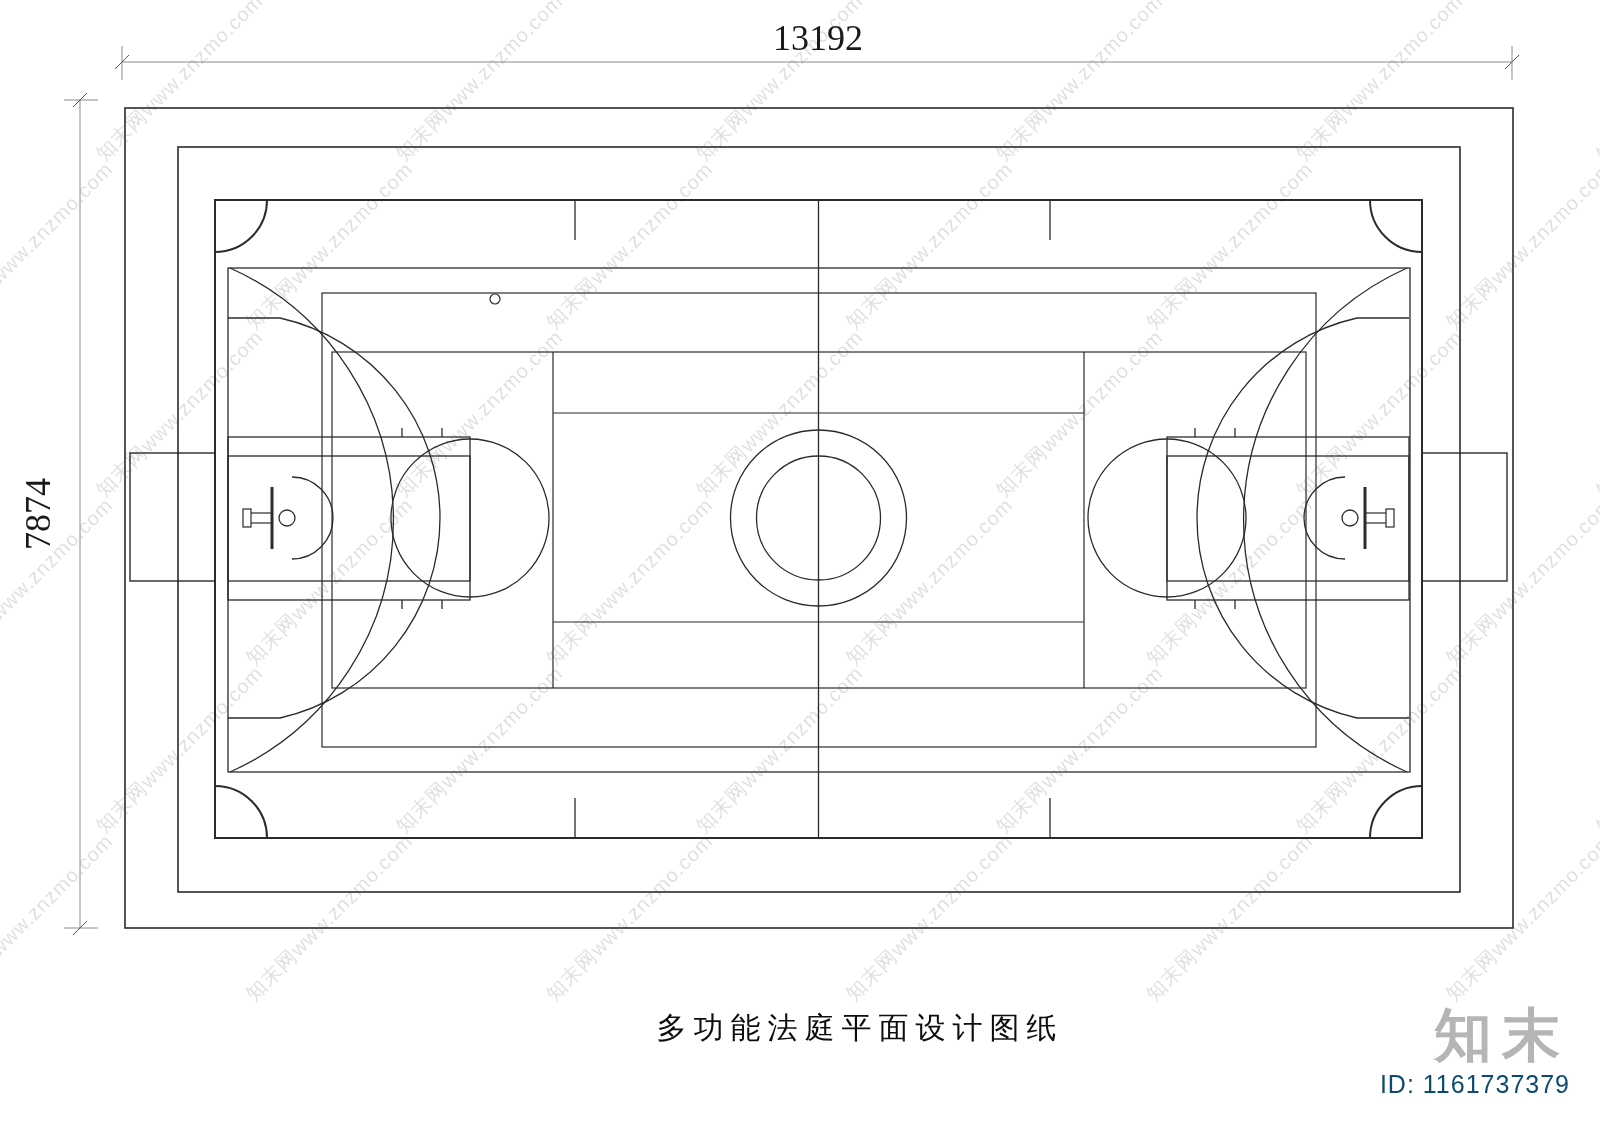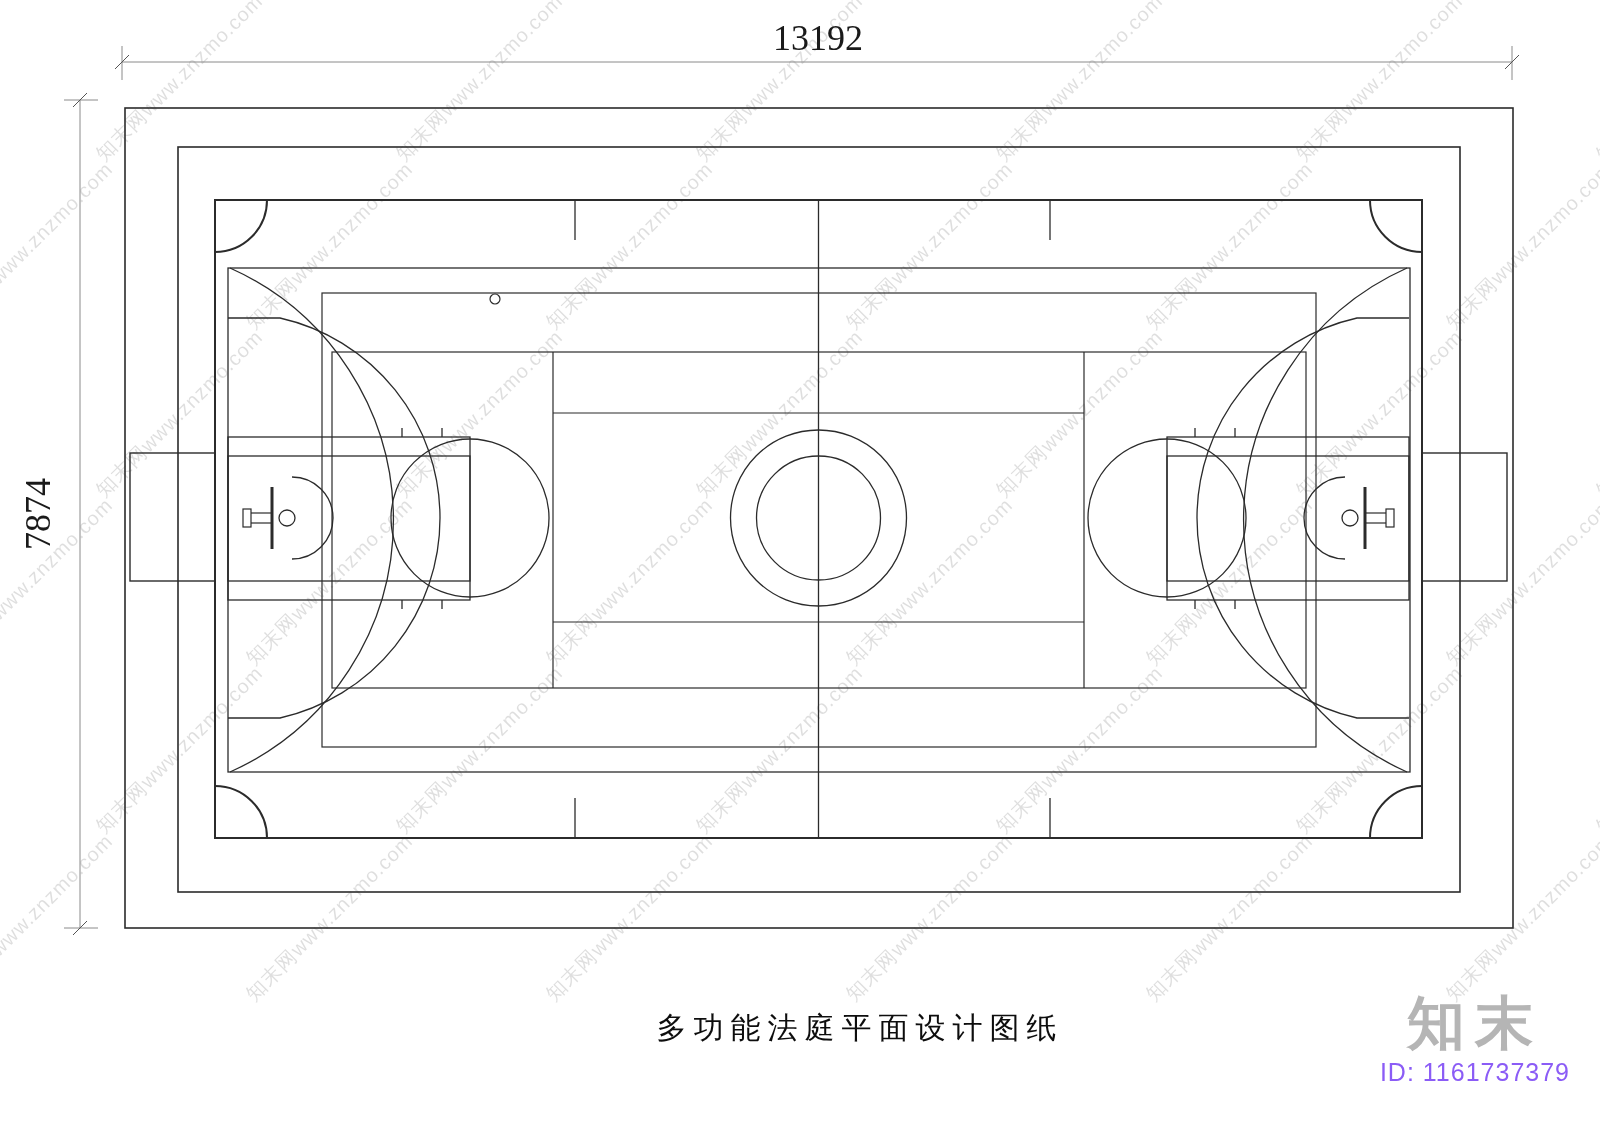--- a/index.html
+++ b/index.html
@@ -46,35 +46,35 @@
     text-align: center;
     font-size: 30px;
     letter-spacing: 7px;
     color: #0d0d0d;
     font-family: "Liberation Serif", "DejaVu Serif", serif;
   }
   .brand {
     position: absolute;
     z-index: 2;
     right: 30px;
-    bottom: 44px;
-    text-align: center;
+    bottom: 32px;
+    text-align: right;
   }
   .brand-logo {
     font-size: 58px;
     font-weight: bold;
     letter-spacing: 10px;
     color: #b5b5b5;
     line-height: 1.05;
     font-family: "Liberation Sans", "DejaVu Sans", sans-serif;
   }
   .brand-id {
     margin-top: 4px;
     font-size: 25px;
-    color: #8b5cf6;
+    color: #0c4a6e;
     letter-spacing: 1px;
     font-family: "Liberation Sans", "DejaVu Sans", sans-serif;
   }
 </style>
 </head>
 <body>
 
 <div class="page">
 
   <div id="watermark-layer">

